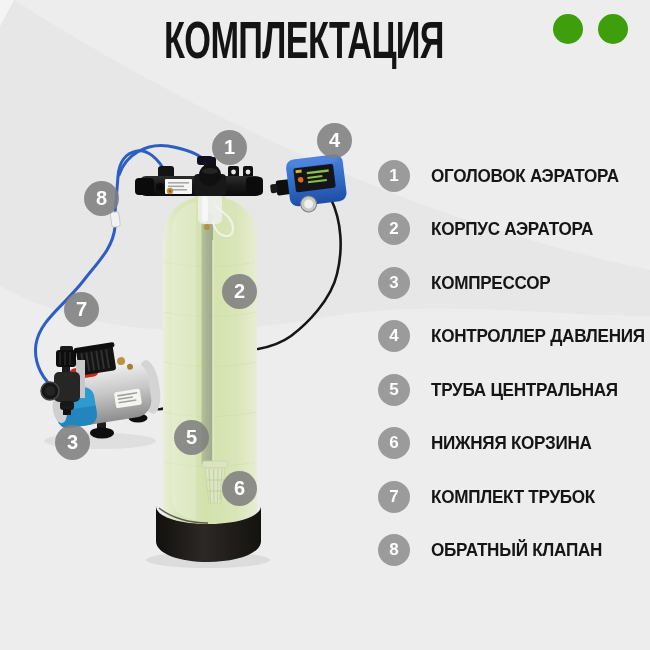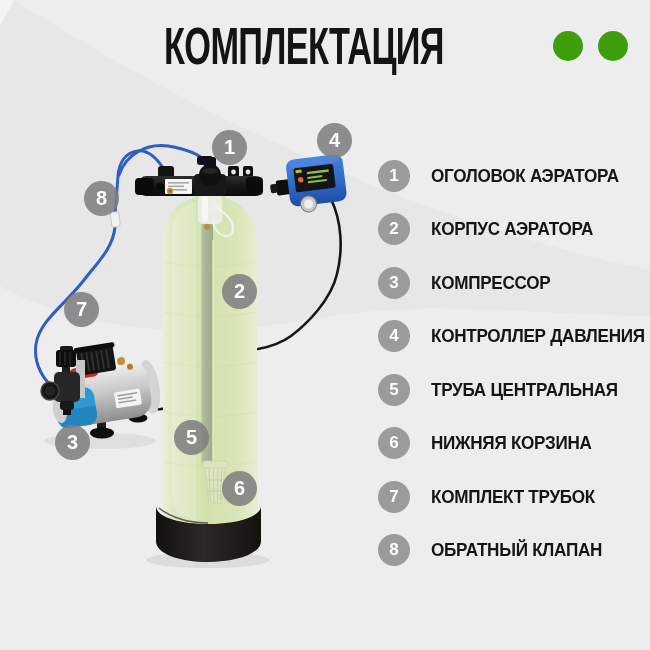--- a/index.html
+++ b/index.html
@@ -5,21 +5,21 @@
   html,body{margin:0;padding:0;}
   #stage{
     position:relative;width:650px;height:650px;overflow:hidden;
     background:#ededed;
     font-family:"Liberation Sans","DejaVu Sans",sans-serif;
   }
   #illus{position:absolute;left:0;top:0;}
   
   .title-row{
     position:absolute;left:70px;top:14px;width:580px;height:64px;
-    display:flex;align-items:center;justify-content:center;gap:38px;
+    display:flex;justify-content:center;gap:38px;
   }
   .main-title{
     font-size:52px;font-weight:700;color:#141414;line-height:1;
     letter-spacing:-1px;white-space:nowrap;
     display:inline-block;transform:scaleX(.66);transform-origin:center center;
   }
   .dots{display:flex;gap:15px;}
   .dot{width:30px;height:30px;border-radius:50%;background:#3e9e0c;}
   
   .legend-row{

